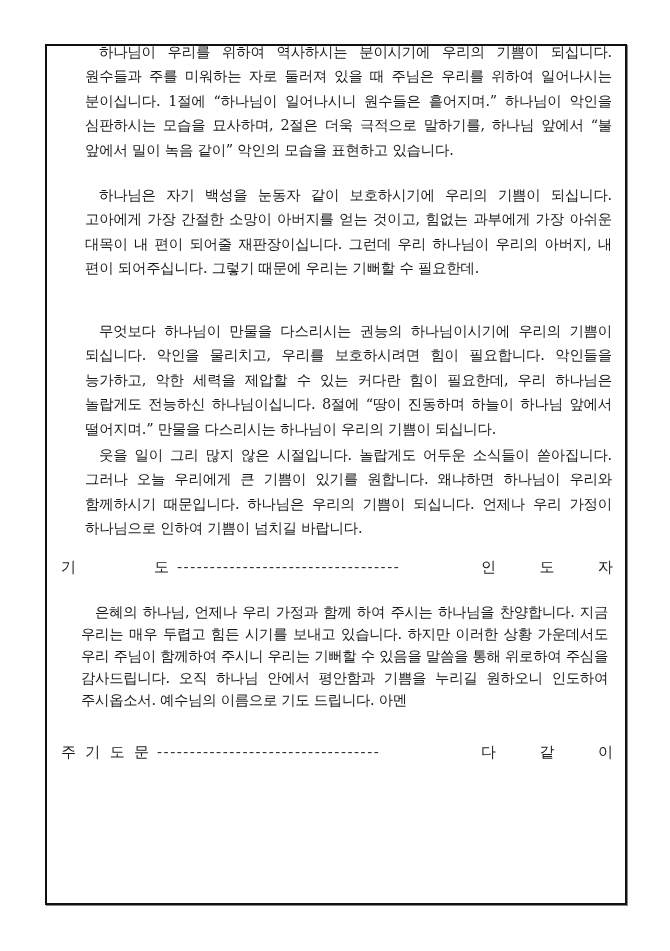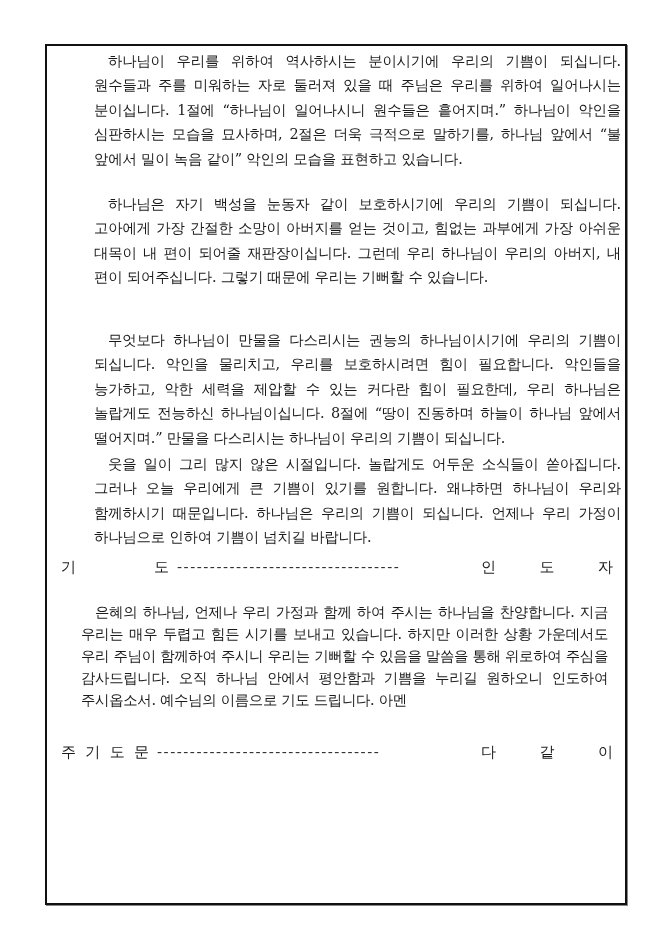--- a/index.html
+++ b/index.html
@@ -34,21 +34,21 @@
   .para {
     position: absolute;
     left: 0;
     width: 527px;
     font-size: 14.4px;
     line-height: 24.4px;
     text-align: justify;
     text-align-last: left;
     letter-spacing: -0.2px;
     word-break: keep-all;
-    margin: 9px;
+    margin: 0;
   }
   .indent { text-indent: 14px; }
   .heading-row {
     position: absolute;
     left: 14px;
     width: 552px;
     height: 24px;
     font-size: 15px;
     line-height: 24px;
     display: flex;
@@ -88,21 +88,21 @@
   }
 </style>
 </head>
 <body>
 
 <div class="page-frame">
   <div class="content">
 
     <p class="para indent" style="top:-6px;">하나님이 우리를 위하여 역사하시는 분이시기에 우리의 기쁨이 되십니다. 원수들과 주를 미워하는 자로 둘러져 있을 때 주님은 우리를 위하여 일어나시는 분이십니다. 1절에 “하나님이 일어나시니 원수들은 흩어지며.” 하나님이 악인을 심판하시는 모습을 묘사하며, 2절은 더욱 극적으로 말하기를, 하나님 앞에서 “불 앞에서 밀이 녹음 같이” 악인의 모습을 표현하고 있습니다.</p>
 
-    <p class="para indent" style="top:137px;">하나님은 자기 백성을 눈동자 같이 보호하시기에 우리의 기쁨이 되십니다. 고아에게 가장 간절한 소망이 아버지를 얻는 것이고, 힘없는 과부에게 가장 아쉬운 대목이 내 편이 되어줄 재판장이십니다. 그런데 우리 하나님이 우리의 아버지, 내 편이 되어주십니다. 그렇기 때문에 우리는 기뻐할 수 있습니다.</p>
+    <p class="para indent" style="top:137px;">하나님은 자기 백성을 눈동자 같이 보호하시기에 우리의 기쁨이 되십니다. 고아에게 가장 간절한 소망이 아버지를 얻는 것이고, 힘없는 과부에게 가장 아쉬운 대목이 내 편이 되어줄 재판장이십니다. 그런데 우리 하나님이 우리의 아버지, 내 편이 되어주십니다. 그렇기 때문에 우리는 기뻐할 수 필요한데.</p>
 
     <p class="para indent" style="top:273px;">무엇보다 하나님이 만물을 다스리시는 권능의 하나님이시기에 우리의 기쁨이 되십니다. 악인을 물리치고, 우리를 보호하시려면 힘이 필요합니다. 악인들을 능가하고, 악한 세력을 제압할 수 있는 커다란 힘이 필요한데, 우리 하나님은 놀랍게도 전능하신 하나님이십니다. 8절에 “땅이 진동하며 하늘이 하나님 앞에서 떨어지며.” 만물을 다스리시는 하나님이 우리의 기쁨이 되십니다.</p>
 
     <p class="para indent" style="top:397px;">웃을 일이 그리 많지 않은 시절입니다. 놀랍게도 어두운 소식들이 쏟아집니다. 그러나 오늘 우리에게 큰 기쁨이 있기를 원합니다. 왜냐하면 하나님이 우리와 함께하시기 때문입니다. 하나님은 우리의 기쁨이 되십니다. 언제나 우리 가정이 하나님으로 인하여 기쁨이 넘치길 바랍니다.</p>
   </div>
 
   <div class="heading-row" style="top:509px;">
     <span class="left-label" style="width:108px;">
       <span class="char">기</span>
       <span class="char">도</span>

